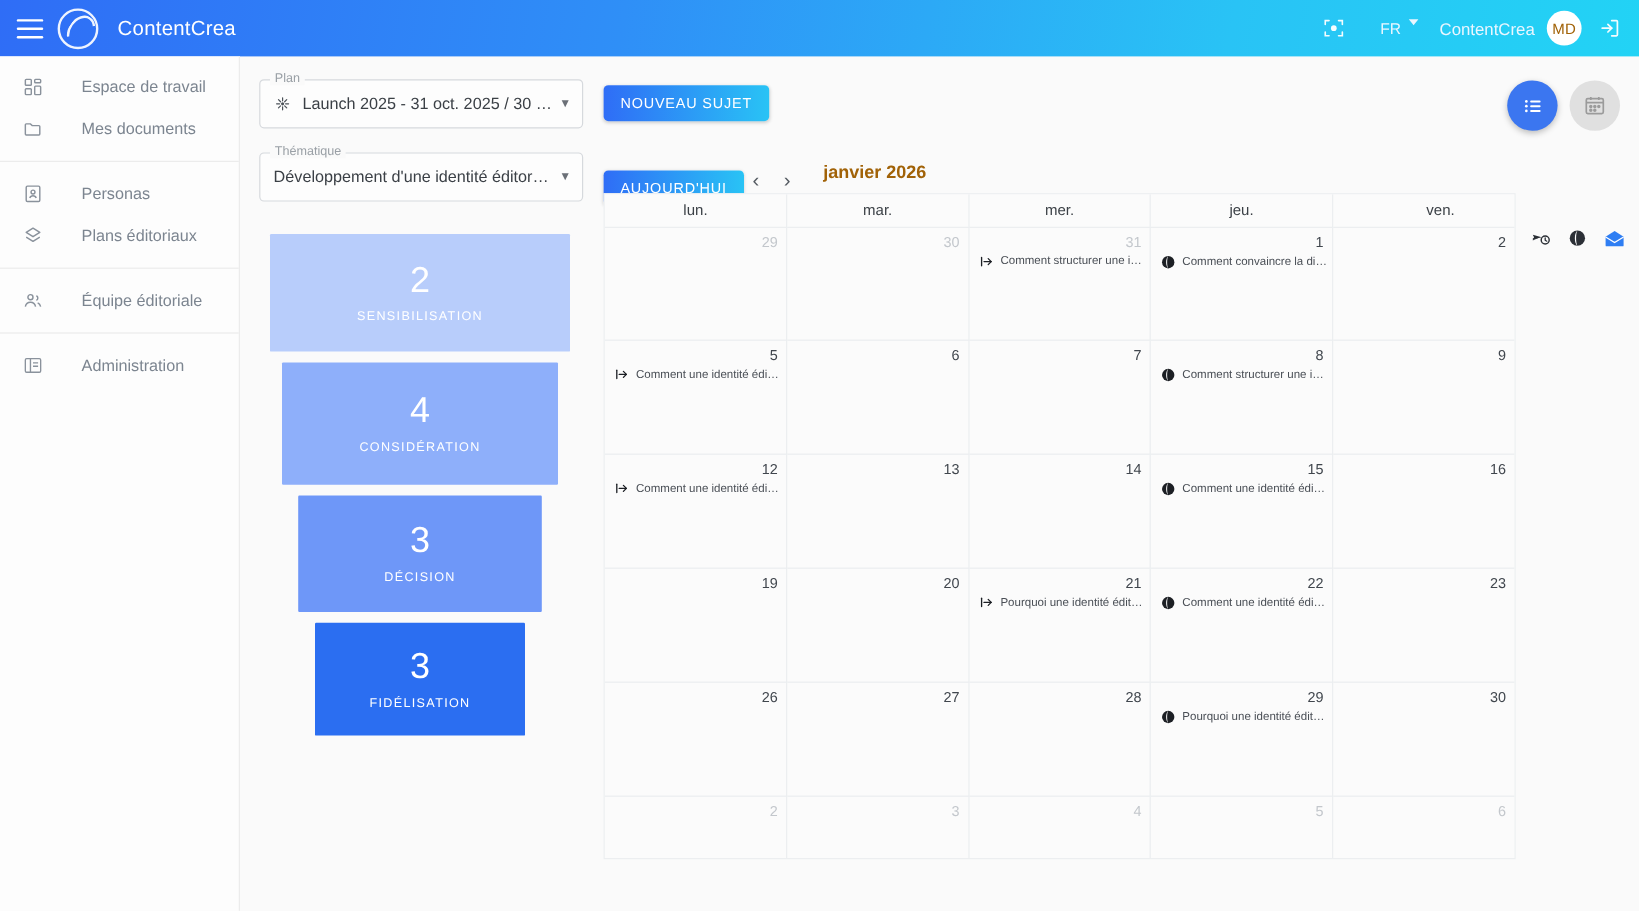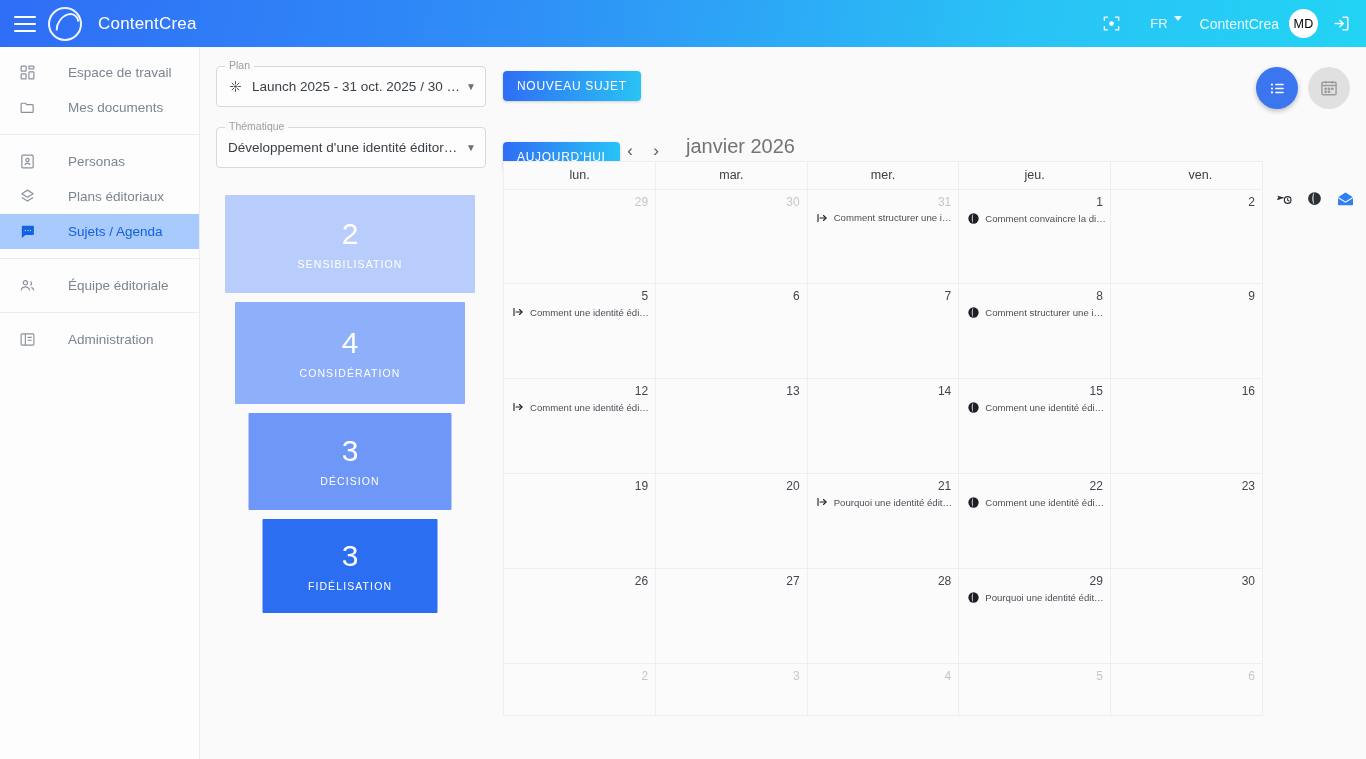--- a/index.html
+++ b/index.html
@@ -30,21 +30,21 @@
     transform: rotate(35deg); left: 7px; top: 3px;
   }
   .brand { margin-left: 16px; font-size: 17px; letter-spacing: .2px; color: #fff; }
   .appbar-right { margin-left: auto; display: flex; align-items: center; gap: 0; padding-right: 14px; }
   .hdr-icon { width: 34px; height: 34px; display: flex; align-items: center; justify-content: center;
      cursor: pointer; opacity: .95; }
   .lang { display: flex; align-items: flex-start; gap: 6px; font-size: 13px; margin: 0 18px 0 22px;
     cursor: pointer; color: #eaf6ff; }
   .org-name { font-size: 14px; color: #eaf6ff; margin-right: 10px; }
   .avatar {
-    width: 29px; height: 29px; border-radius: 50%; background: #fff; color: #000000;
+    width: 29px; height: 29px; border-radius: 50%; background: #fff; color: #a16207;
     display: flex; align-items: center; justify-content: center; font-size: 12.5px;
     letter-spacing: .3px; margin-right: 12px; cursor: pointer;
   }
   .caret-d { width: 0; height: 0; border-left: 4px solid transparent; border-right: 4px solid transparent;
     border-top: 5px solid #eaf6ff; }
 
   
   .sidebar {
     position: absolute; top: 47px; left: 0; width: 200px; height: 712px;
     background: #fdfdfd; border-right: 1px solid #ececec;
@@ -92,21 +92,21 @@
     background: linear-gradient(90deg, #2f6df6 0%, #29c3f5 100%);
     color: #fff; border: none; border-radius: 4px; font-size: 12px;
     letter-spacing: .7px; cursor: pointer; box-shadow: 0 1px 3px rgba(0,0,0,.18);
     font-family: inherit;
   }
   #new-subject { position: absolute; left: 3px; top: 24px; height: 30px; padding: 0 14px; }
   #today-btn   { position: absolute; left: 3px; top: 95px; height: 29px; padding: 0 14px; }
   .nav-arrows { position: absolute; left: 123px; top: 94px; display: flex; gap: 12px;
     color: #555b62; font-size: 17px; }
   .nav-arrows span { cursor: pointer; width: 14px; text-align: center; }
-  .cal-title { position: absolute; left: 186px; top: 88px; font-size: 20px; color: #737373; }
+  .cal-title { position: absolute; left: 186px; top: 88px; font-size: 15px; color: #a16207; font-weight: bold; }
 
   .view-toggle { position: absolute; right: 16px; top: 20px; display: flex; gap: 10px; }
   .vt-btn { width: 42px; height: 42px; border-radius: 50%; display: flex; align-items: center;
     justify-content: center; cursor: pointer; }
   .vt-btn.on  { background: #3b76f0; color: #fff; box-shadow: 0 2px 5px rgba(0,0,0,.25); }
   .vt-btn.off { background: #e0e0e0; color: #9b9b9b; }
 
   .legend-icons { position: absolute; right: 11px; top: 143px; display: flex; gap: 13px;
     align-items: center; color: #2b2f36; }
   .legend-icons .li { cursor: pointer; display: flex; align-items: center; }
@@ -207,31 +207,20 @@
       <span>Personas</span>
     </div>
     <div class="nav-item">
       <span class="ico">
         <svg width="17" height="17" viewBox="0 0 24 24" fill="none" stroke="currentColor" stroke-width="1.7" stroke-linejoin="round">
           <path d="M12 3l8 5-8 5-8-5z"></path>
             <path d="M4 13.5l8 5 8-5"></path>
         </svg>
         </span>
       <span>Plans éditoriaux</span>
-    </div>
-    <div class="nav-item active">
-      <span class="ico">
-        <svg width="17" height="17" viewBox="0 0 24 24" fill="currentColor">
-          <path d="M4 4h16a1 1 0 0 1 1 1v11a1 1 0 0 1-1 1H9l-5 4V5a1 1 0 0 1 1-1z"></path>
-          <circle cx="9" cy="10.5" r="1" fill="#a8cafc"></circle>
-            <circle cx="12.5" cy="10.5" r="1" fill="#a8cafc"></circle>
-          <circle cx="16" cy="10.5" r="1" fill="#a8cafc"></circle>
-        </svg>
-        </span>
-      <span>Sujets / Agenda</span>
     </div>
   </div>
 
   <div class="nav-sep"></div>
 
   <div>
     <div class="nav-item">
       <span class="ico">
         <svg width="17" height="17" viewBox="0 0 24 24" fill="none" stroke="currentColor" stroke-width="1.7">
           <circle cx="9" cy="8" r="3"></circle>

